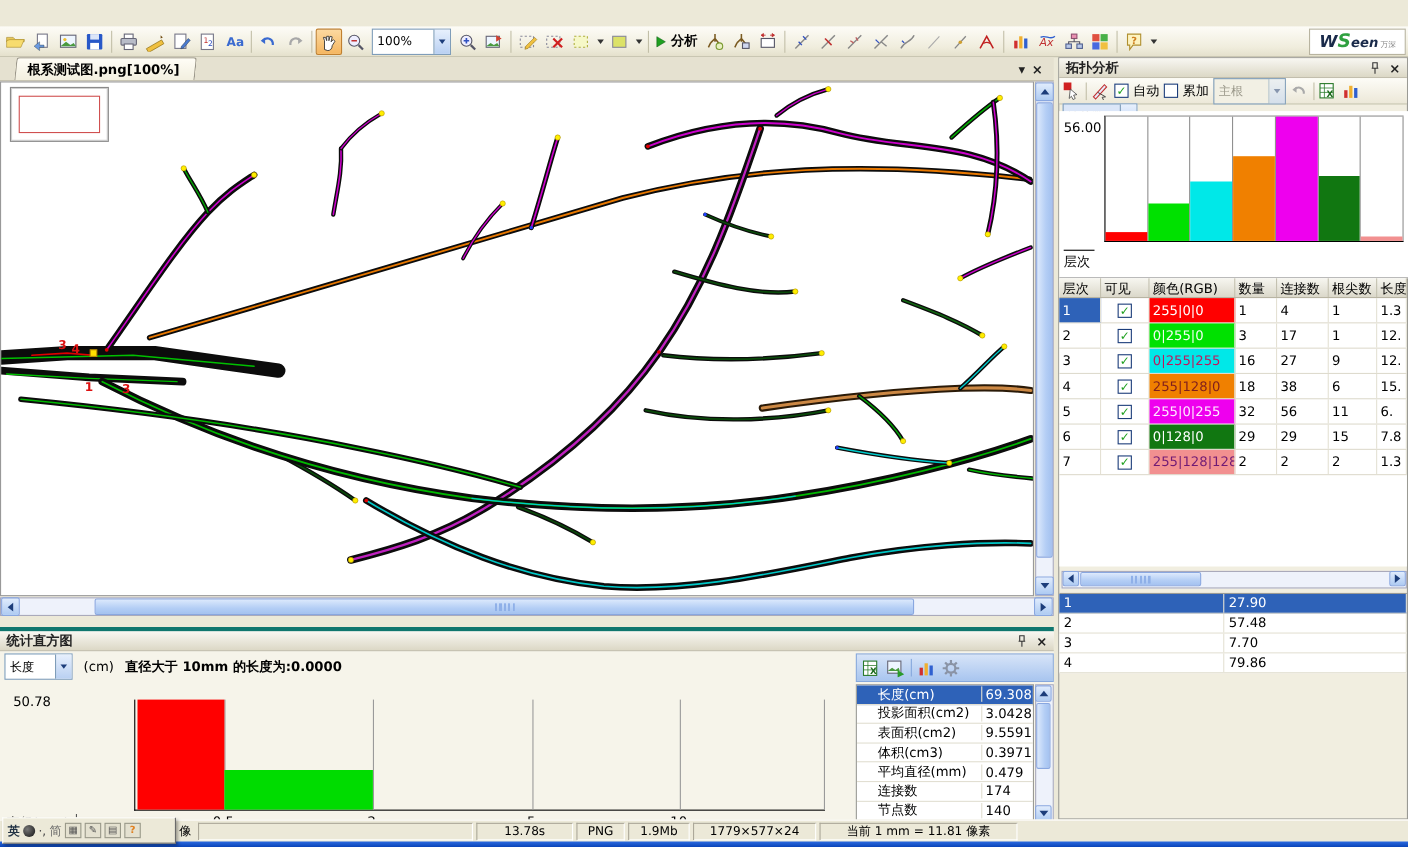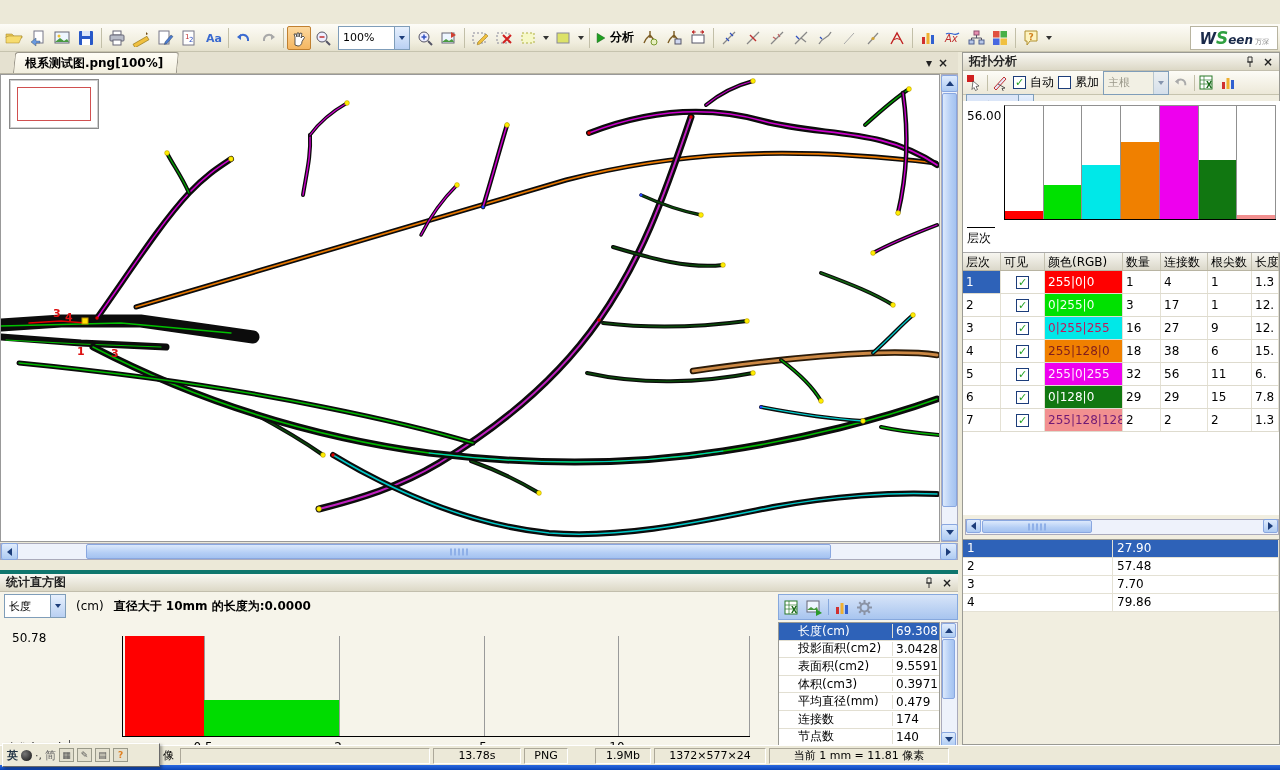--- a/index.html
+++ b/index.html
@@ -872,25 +872,25 @@
       <span class="ime-box" style="color:#e08020;font-weight:bold;">?</span>
     </div>
     <span style="margin-left:163px;">像</span>
     <div class="scell" style="flex:0 0 250px; margin-left:6px;"></div>
     <div class="scell" style="flex:0 0 88px;">
         <span>13.78s</span>
       </div>
     <div class="scell" style="flex:0 0 44px;">
         <span>PNG</span>
       </div>
-    <div class="scell" style="flex:0 0 56px;margin-left:24px;">
+    <div class="scell" style="flex:0 0 56px;">
         <span>1.9Mb</span>
       </div>
     <div class="scell" style="flex:0 0 112px;">
-        <span>1372×577×24</span>
+        <span>1779×577×24</span>
       </div>
     <div class="scell" style="flex:0 0 180px;">
         <span>当前 1 mm = 11.81 像素</span>
       </div>
   </div>
   <div id="bottomstrip"></div>
 
 </div>
 
 </body></html>

